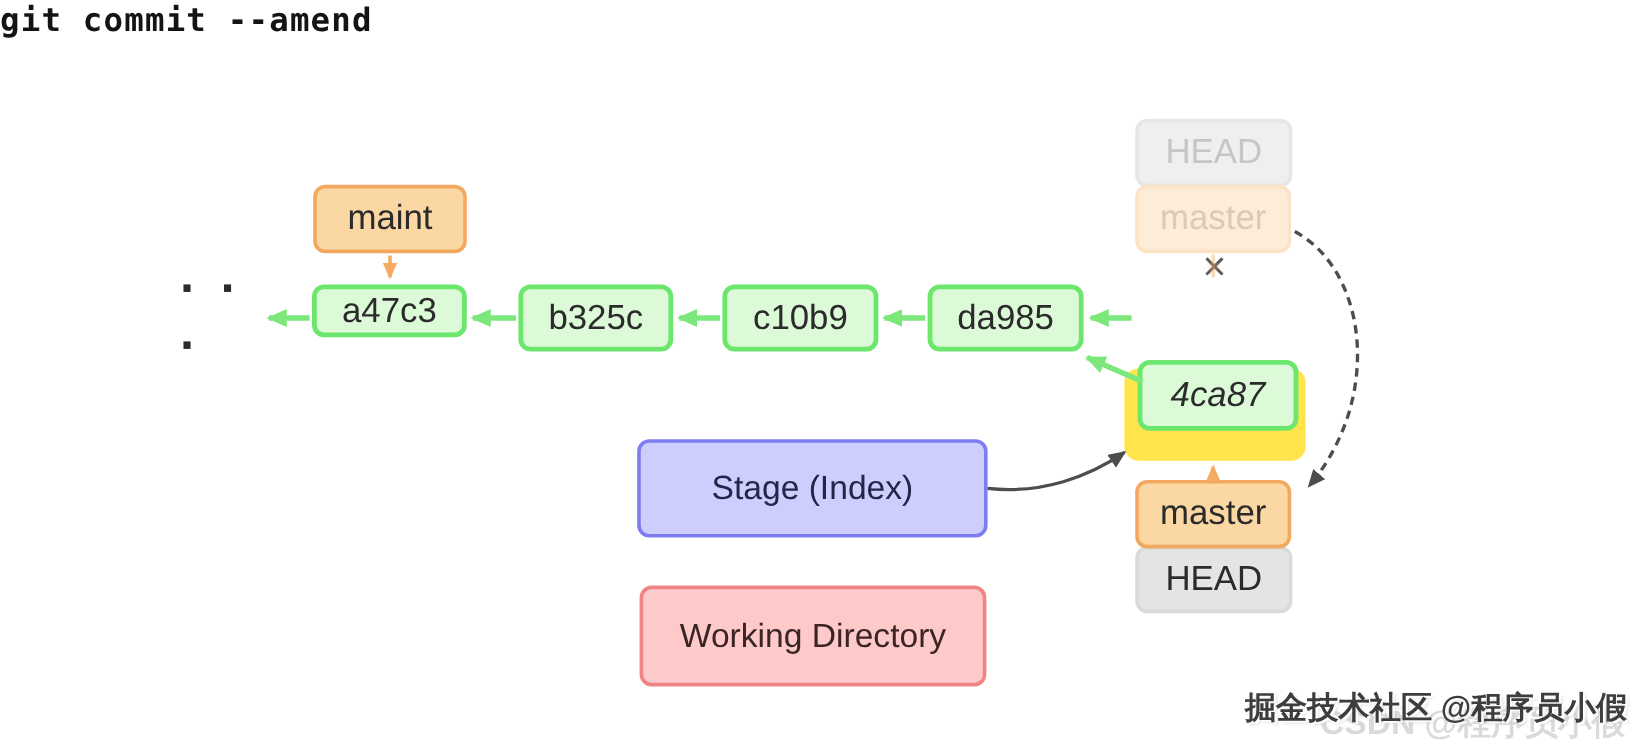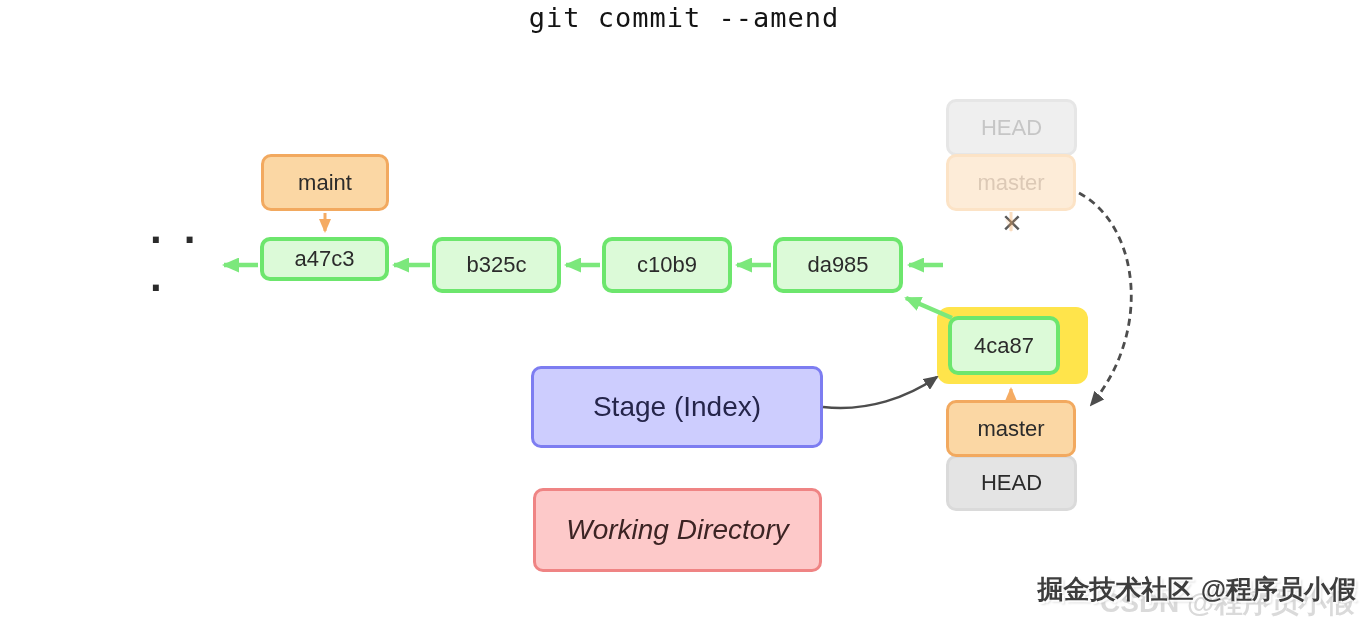--- a/index.html
+++ b/index.html
@@ -9,35 +9,34 @@
   .canvas {
     position: relative;
     width: 1368px; height: 620px;
     overflow: hidden;
     background: #ffffff;
     font-family: "Liberation Sans", sans-serif;
   }
   .title {
     position: absolute;
     left: 0; right: 0; top: 2px;
-    text-align: center;
     font-family: "DejaVu Sans Mono", monospace;
     font-size: 27px;
-    font-weight: 400;
+    font-weight: 700;
     color: #141414;
     letter-spacing: 1px;
   }
   .node {
     position: absolute;
     box-sizing: border-box;
     display: flex;
     align-items: center;
     justify-content: center;
     border-radius: 10px;
-    font-size: 22px;
+    font-size: 29px;
     color: var(--text-dark);
     line-height: 1;
   }
   .commit {
     background: var(--commit-fill);
     border: 4px solid var(--commit-border);
   }
   .branch {
     background: var(--branch-fill);
     border: 3px solid var(--branch-border);
@@ -65,21 +64,20 @@
     background: var(--stage-fill);
     border: 3.5px solid var(--stage-border);
     font-size: 28px;
     color: #25254a;
   }
   .area-working {
     background: var(--working-fill);
     border: 3.5px solid var(--working-border);
     font-size: 28px;
     color: #3c2424;
-    font-style: italic;
   }
   .ellipsis {
     position: absolute;
     left: 150px; top: 236px;
     width: 74px; height: 56px;
     display: flex; align-items: center; justify-content: center;
     font-size: 42px;
     font-weight: bold;
     letter-spacing: 4px;
     color: #2b2b2b;
@@ -134,21 +132,21 @@
   <div class="x-mark">×</div>
 
   <div class="node branch" style="left:261px; top:154px; width:128px; height:57px;">maint</div>
 
   <div class="node commit" style="left:260px; top:237px; width:129px; height:44px;">a47c3</div>
   <div class="node commit" style="left:432px; top:237px; width:129px; height:56px;text-align:center;">b325c</div>
   <div class="node commit" style="left:602px; top:237px; width:130px; height:56px;">c10b9</div>
   <div class="node commit" style="left:773px; top:237px; width:130px; height:56px;">da985</div>
 
   <div class="highlight" style="left:937px; top:307px; width:151px; height:77px;"></div>
-  <div class="node commit" style="left:948px; top:316px; width:112px; height:59px;">4ca87</div>
+  <div class="node commit" style="left:948px; top:300px; width:134px; height:59px;font-style:italic;">4ca87</div>
 
   <div class="node head" style="left:946px; top:455px; width:131px; height:56px;">HEAD</div>
   <div class="node branch" style="left:946px; top:400px; width:130px; height:57px;">master</div>
 
   <div class="node area-stage" style="left:531px; top:366px; width:292px; height:82px;">Stage (Index)</div>
   <div class="node area-working" style="left:533px; top:488px; width:289px; height:84px;">Working Directory</div>
 
   <svg class="arrows" viewBox="0 0 1368 620">
     <defs>
       <marker id="ah-green" markerUnits="userSpaceOnUse" markerWidth="17" markerHeight="15" refX="15" refY="7.5" orient="auto">

